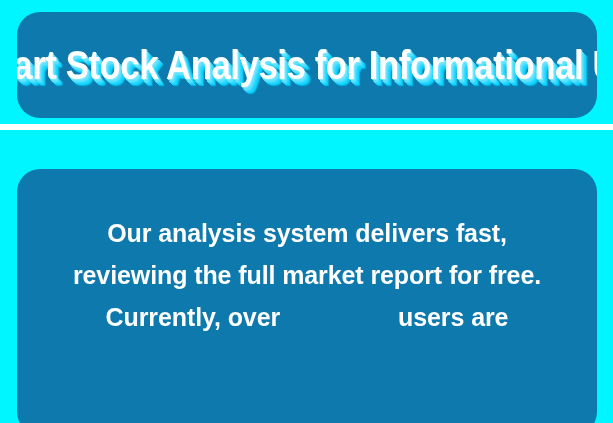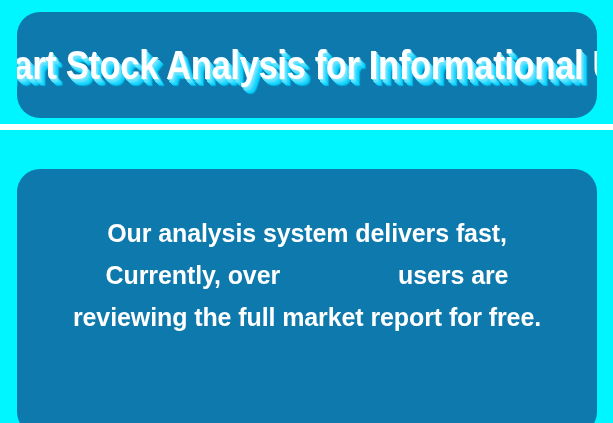--- a/index.html
+++ b/index.html
@@ -114,20 +114,20 @@
   </div>
 
   <div id="divider"></div>
 
   <div id="body-card">
     <div id="body-copy">
 
       <span class="copy-line">Our analysis system delivers fast,</span>
 
 
+      <span class="copy-line">reviewing the full market report for free.</span>
+
       <span class="copy-line"><span>Currently, over</span><span class="counter-slot"></span><span>users are</span></span>
-
-      <span class="copy-line">reviewing the full market report for free.</span>
 
     </div>
   </div>
 
 </div>
 
 </body></html>

